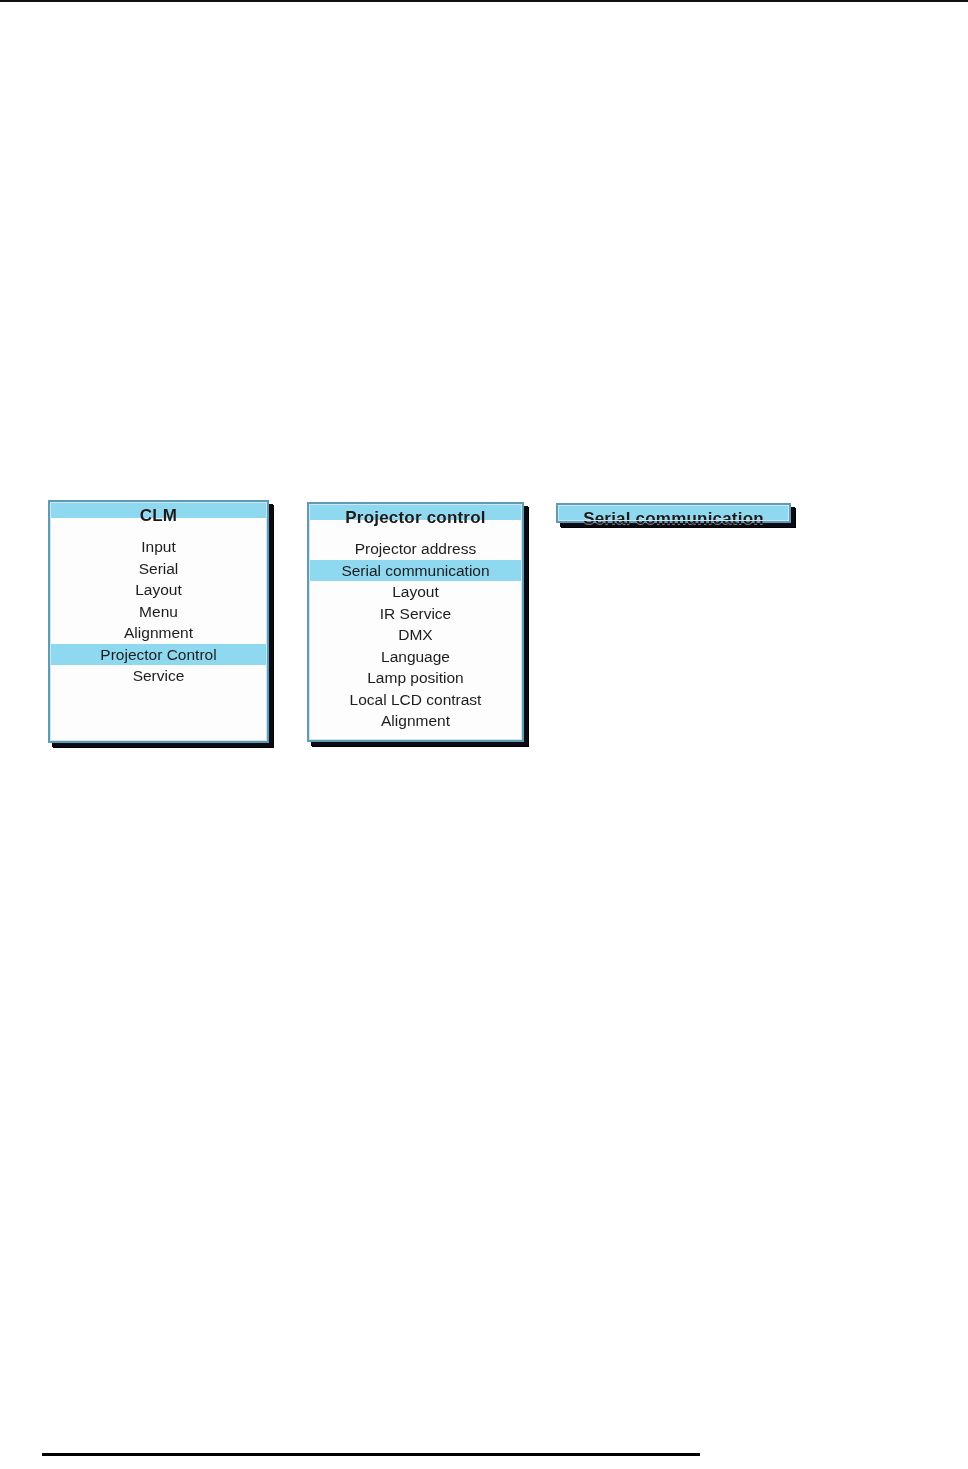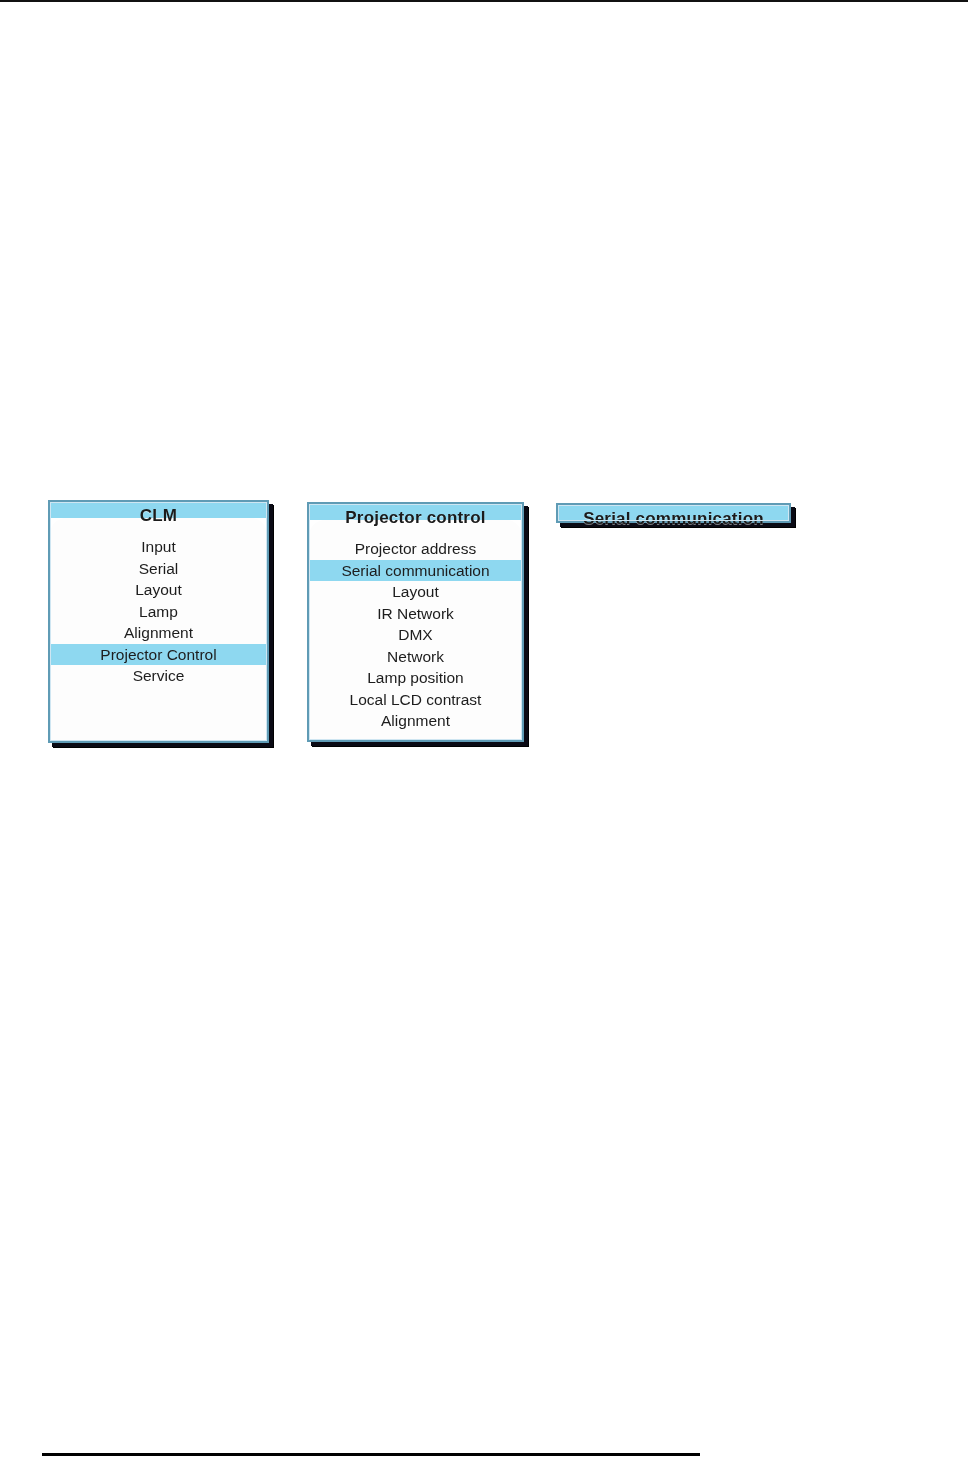--- a/index.html
+++ b/index.html
@@ -115,38 +115,38 @@
 
 <div class="menus-area">
 
   <div class="osd-panel" id="panel-clm">
     <div class="osd-title">CLM</div>
     <div class="osd-body">
       <div class="osd-gap"></div>
       <div class="osd-item">Input</div>
       <div class="osd-item">Serial</div>
       <div class="osd-item">Layout</div>
-      <div class="osd-item">Lamp</div>
+      <div class="osd-item">Menu</div>
       <div class="osd-item">Alignment</div>
       <div class="osd-item selected">Projector Control</div>
       <div class="osd-item">Service</div>
       <div class="osd-tail"></div>
     </div>
   </div>
 
   <div class="osd-panel" id="panel-projector">
     <div class="osd-title">Projector control</div>
     <div class="osd-body">
       <div class="osd-gap"></div>
       <div class="osd-item">Projector address</div>
       <div class="osd-item selected">Serial communication</div>
       <div class="osd-item">Layout</div>
-      <div class="osd-item">IR Network</div>
+      <div class="osd-item">IR Service</div>
       <div class="osd-item">DMX</div>
-      <div class="osd-item">Network</div>
+      <div class="osd-item">Language</div>
       <div class="osd-item">Lamp position</div>
       <div class="osd-item">Local LCD contrast</div>
       <div class="osd-item">Alignment</div>
       <div class="osd-tail"></div>
     </div>
   </div>
 
   <div class="osd-panel" id="panel-serial">
     <div class="osd-title">Serial communication</div>
   </div>

